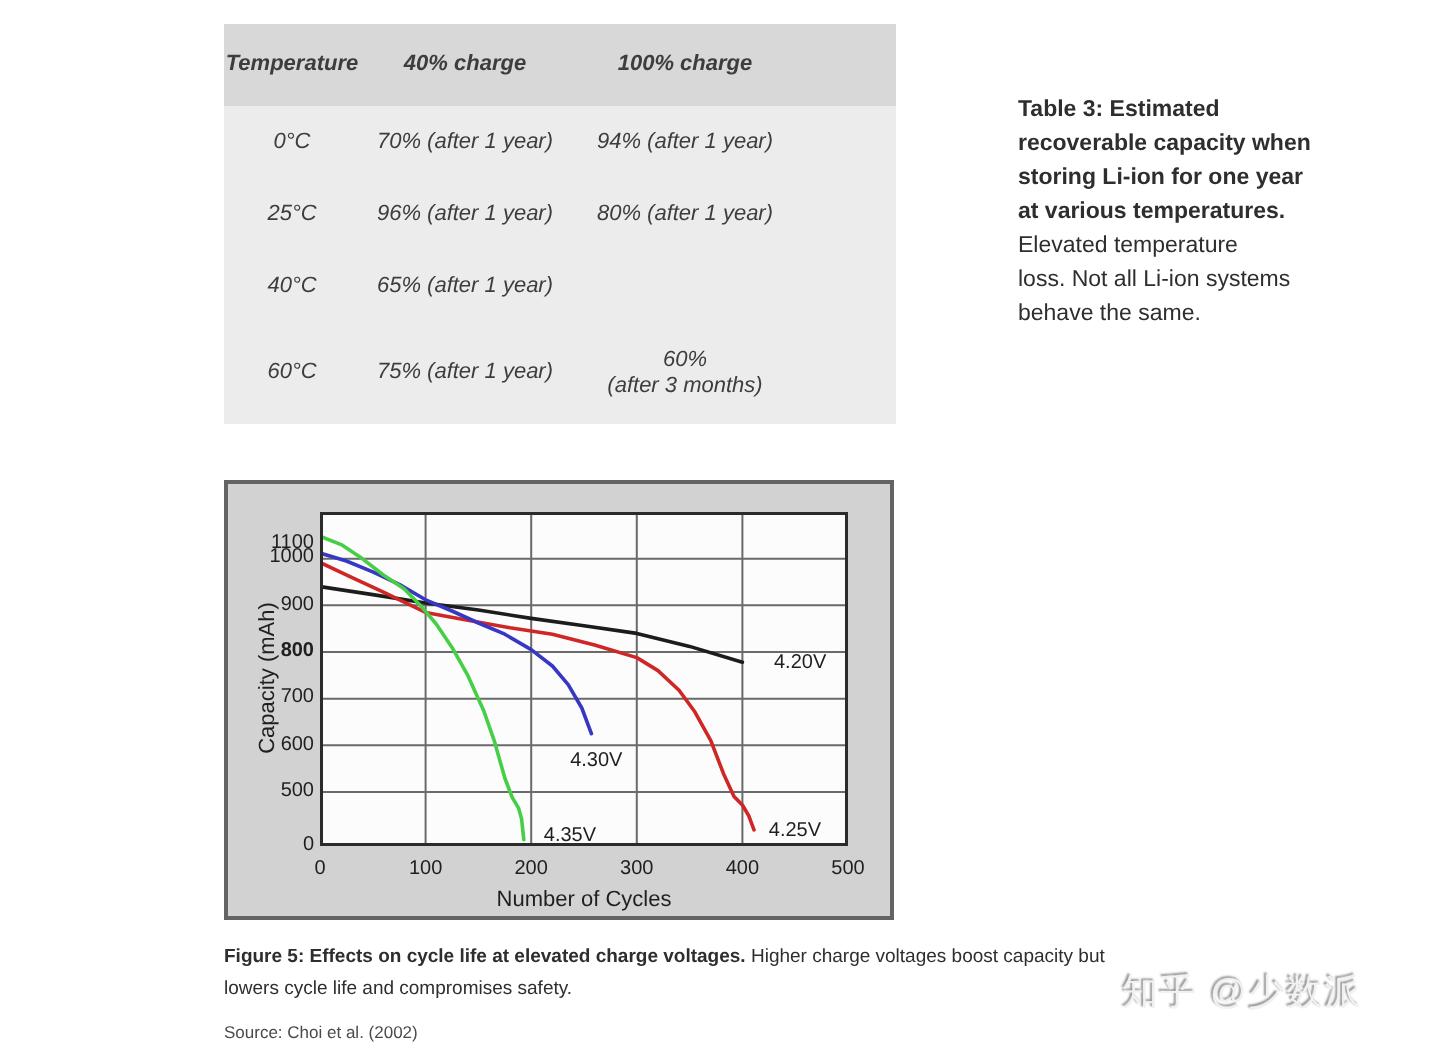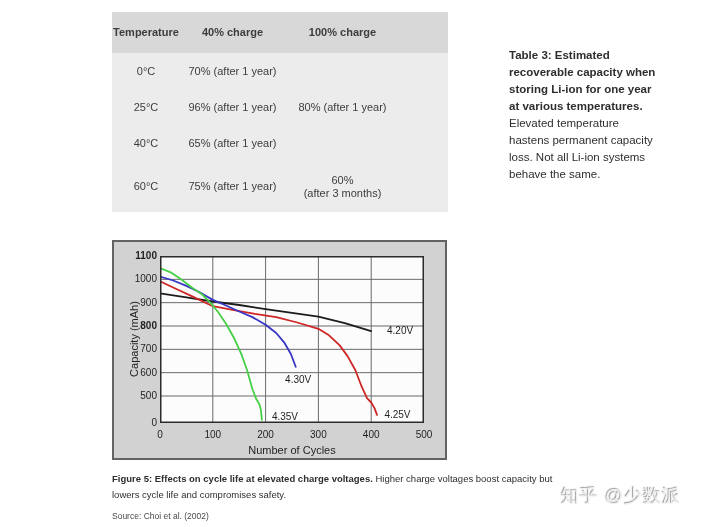--- a/index.html
+++ b/index.html
@@ -3,21 +3,21 @@
 <meta charset="utf-8">
 <style>
   html,body{margin:0;padding:0;background:#fff;}
   body{width:720px;height:527px;overflow:hidden;
        font-family:"Liberation Sans", sans-serif;color:#3d3d3d;}
   #page{position:relative;width:720px;height:527px;background:#fff;}
 
   
   .cap-table{position:absolute;left:112px;top:12px;width:336px;height:200px;}
   .trow{display:grid;grid-template-columns:68px 105px 115px;box-sizing:border-box;
-        padding-right:48px;background:#ececec;}
+        padding-right:48px;background:#ececec;font-style:italic;}
   .trow.thead{height:41px;background:#d8d8d8;font-weight:bold;}
   .trow.tbody{height:36px;}
   .trow.tall{height:51px;}
   .tcell{display:flex;align-items:center;justify-content:center;text-align:center;
          font-size:11px;line-height:13px;white-space:pre-line;color:#3d3d3d;}
 
   
   .side-note{position:absolute;left:466px;top:47px;width:210px;font-size:11.5px;
              color:#2e2e2e;}
   .side-note .ln{line-height:17px;height:17px;white-space:nowrap;margin-left:43px;}
@@ -53,20 +53,21 @@
 
   <div class="cap-table">
       <div class="trow thead">
         <div class="tcell">Temperature</div>
         <div class="tcell">40% charge</div>
         <div class="tcell">100% charge</div>
       </div>
       <div class="trow tbody">
         <div class="tcell">0°C</div>
         <div class="tcell">70% (after 1 year)</div>
+        <div class="tcell">94% (after 1 year)</div>
       </div>
       <div class="trow tbody">
         <div class="tcell">25°C</div>
         <div class="tcell">96% (after 1 year)</div>
         <div class="tcell">80% (after 1 year)</div>
       </div>
       <div class="trow tbody">
         <div class="tcell">40°C</div>
         <div class="tcell">65% (after 1 year)</div>
       </div>
@@ -77,21 +78,20 @@
 (after 3 months)</div>
       </div>
     </div>
 
   <div class="side-note">
       <div class="ln b">Table 3: Estimated</div>
       <div class="ln b">recoverable capacity when</div>
       <div class="ln b">storing Li-ion for one year</div>
       <div class="ln b">at various temperatures.</div>
       <div class="ln">Elevated temperature</div>
-      <div class="ln">hastens permanent capacity</div>
       <div class="ln">loss. Not all Li-ion systems</div>
       <div class="ln">behave the same.</div>
     </div>
 
   <div class="chart-box">
     <div class="yaxis-label">Capacity (mAh)</div>
     <div class="plot"><svg width="264" height="167" viewBox="0 0 264 167">
           <g>
             <line x1="52.800000000000004" y1="0" x2="52.800000000000004" y2="167" stroke="#6a6a6a" stroke-width="1"></line>
             <line x1="105.60000000000001" y1="0" x2="105.60000000000001" y2="167" stroke="#6a6a6a" stroke-width="1"></line>
@@ -108,21 +108,21 @@
           <path d="M0.0,25.2 L15.8,32.7 L31.7,40.1 L52.8,50.2 L73.9,54.1 L95.0,57.9 L116.2,61.1 L137.3,66.5 L158.4,72.8 L169.0,79.3 L179.5,89.1 L187.4,99.9 L195.4,114.3 L201.7,130.7 L207.0,142.2 L211.2,146.5 L214.4,151.9 L217.0,158.9" fill="none" stroke="#cf2626" stroke-width="1.8" stroke-linejoin="round" stroke-linecap="round"></path>
           <path d="M0.0,20.5 L13.2,24.5 L26.4,29.9 L39.6,36.2 L52.8,43.9 L66.0,49.5 L79.2,55.5 L92.4,61.1 L105.6,68.8 L116.2,77.0 L124.1,86.3 L130.9,98.0 L135.7,110.8" fill="none" stroke="#3737c4" stroke-width="1.8" stroke-linejoin="round" stroke-linecap="round"></path>
           <path d="M0.0,12.1 L10.6,16.3 L21.1,23.3 L31.7,31.5 L42.2,38.5 L50.2,46.7 L58.1,56.0 L66.0,67.7 L73.9,81.7 L81.8,99.2 L87.1,114.3 L92.4,133.0 L96.1,142.7 L99.3,148.1 L100.8,153.5 L101.9,163.8" fill="none" stroke="#46cf46" stroke-width="1.8" stroke-linejoin="round" stroke-linecap="round"></path>
           <text x="227.0" y="78.2" font-size="10" fill="#1f1f1f">4.20V</text>
           <text x="224.4" y="161.9" font-size="10" fill="#1f1f1f">4.25V</text>
           <text x="125.1" y="127.2" font-size="10" fill="#1f1f1f">4.30V</text>
           <text x="111.9" y="164.3" font-size="10" fill="#1f1f1f">4.35V</text>
           <rect x="0.75" y="0.75" width="262.5" height="165.5" fill="none" stroke="#2b2b2b" stroke-width="1.5"></rect>
         </svg></div>
     <div class="xaxis-label">Number of Cycles</div>
-  <div class="ytick" style="top: 8px; font-weight: bold;">1100</div>
+  <div class="ytick" style="top: 24px;">1100</div>
       <div class="ytick" style="top: 31.333px;">1000</div>
       <div class="ytick" style="top: 54.666px;">900</div>
       <div class="ytick" style="top: 77.999px; font-weight: bold;">800</div>
       <div class="ytick" style="top: 101.332px;">700</div>
       <div class="ytick" style="top: 124.665px;">600</div>
       <div class="ytick" style="top: 147.998px;">500</div>
       <div class="ytick" style="top: 175px;">0</div>
       <div class="xtick" style="left: 29px;">0</div>
       <div class="xtick" style="left: 81.8px;">100</div>
       <div class="xtick" style="left: 134.6px;">200</div>

